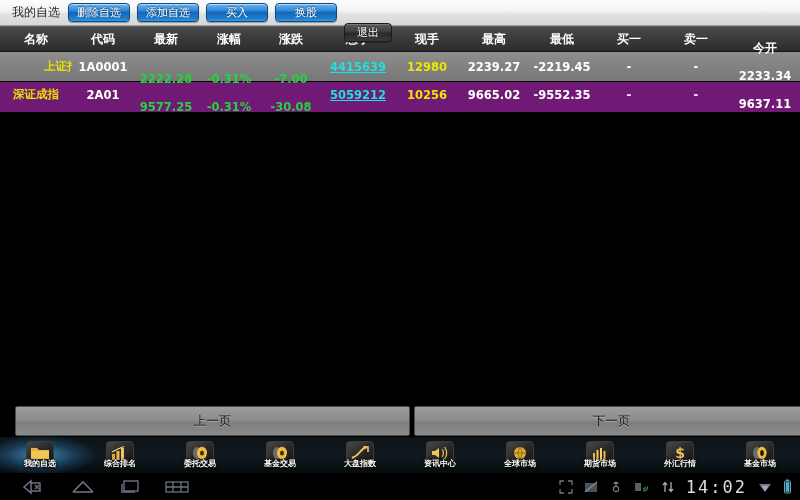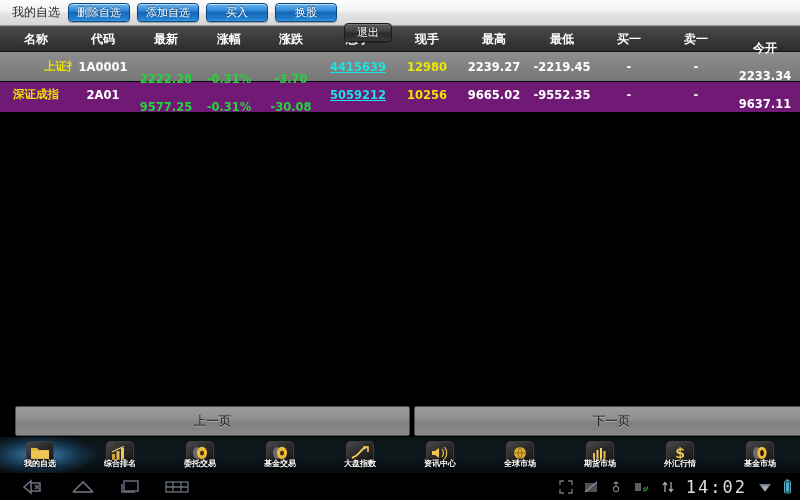--- a/index.html
+++ b/index.html
@@ -225,21 +225,21 @@
       <div class="cell c9">买一</div>
       <div class="cell c10">卖一</div>
       <div class="cell c11">今开</div>
     </div>
 
     <div class="trow tdata sel">
       <div class="cell c0 v-name-sel">上证指数</div>
       <div class="cell c1 v-code">1A0001</div>
       <div class="cell c2 v-green">2222.28</div>
       <div class="cell c3 v-green">-0.31%</div>
-      <div class="cell c4 v-green">-3.70</div>
+      <div class="cell c4 v-green">-7.00</div>
       <div class="cell c5 v-cyan">4415639</div>
       <div class="cell c6 v-yellow">12980</div>
       <div class="cell c7 v-white">2239.27</div>
       <div class="cell c8 v-white">-2219.45</div>
       <div class="cell c9 v-dash">-</div>
       <div class="cell c10 v-dash">-</div>
       <div class="cell c11 v-white">2233.34</div>
     </div>
 
     <div class="trow tdata alt">

